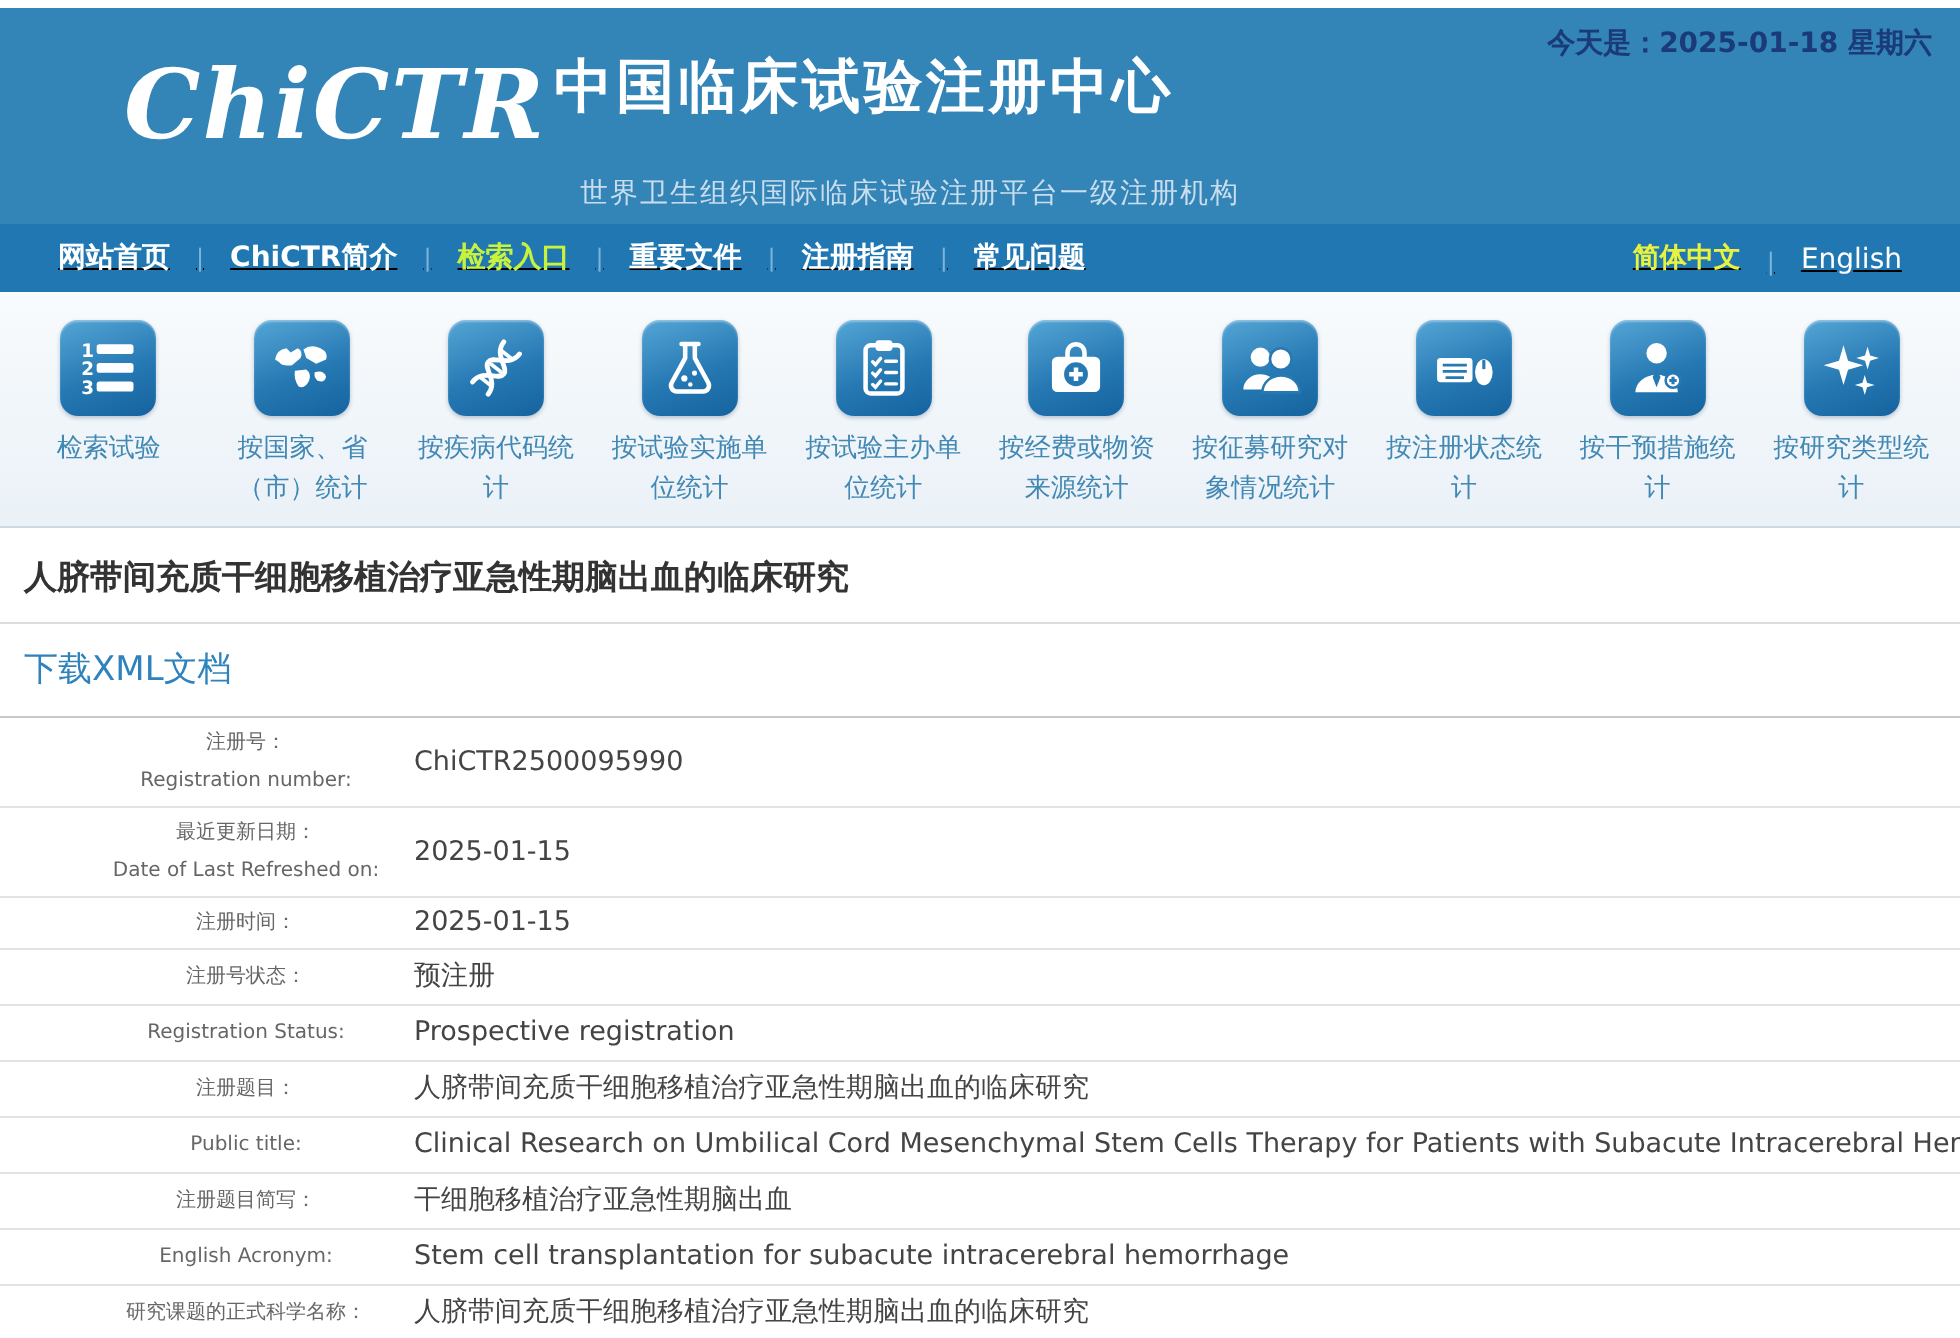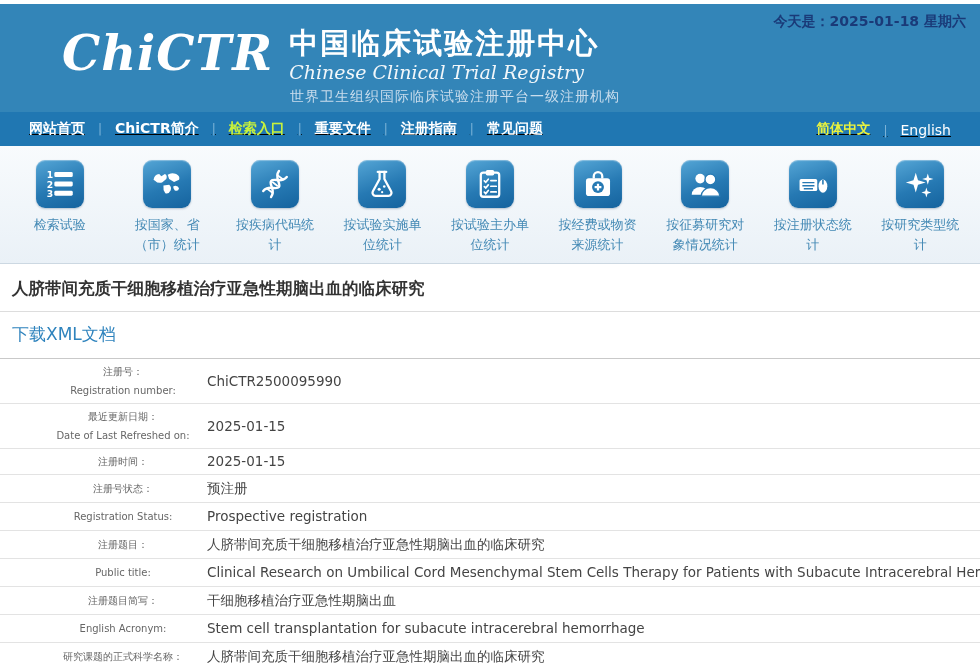--- a/index.html
+++ b/index.html
@@ -4,21 +4,21 @@
 <style>
   * { margin:0; padding:0; box-sizing:border-box; }
   html,body { width:980px; height:669px; overflow:hidden; background:#fff;
     font-family:"DejaVu Sans","Liberation Sans",sans-serif; }
 
   
   .top-strip { height:4px; background:#ffffff; }
   .site-header { position:relative; height:108px; background:#3385b8; }
   .today-date { position:absolute; top:9px; right:14px; font-size:14px; font-weight:bold;
     color:#1a3a78; }
-  .logo-block { position:absolute; left:62px; top:20px; display:flex; align-items:flex-start; gap:16px; }
+  .logo-block { position:absolute; left:62px; top:20px; display:flex; align-items:flex-start; gap:4px; }
   .logo-text { font-family:"DejaVu Serif","Liberation Serif",serif; font-style:italic; font-weight:bold;
     font-size:48px; line-height:58px; color:#ffffff; letter-spacing:1px; cursor:pointer; }
   .title-col { padding-top:2px; }
   .title-zh { font-size:29px; font-weight:bold; color:#ffffff; letter-spacing:2px; line-height:34px; }
   .title-en { font-family:"DejaVu Serif","Liberation Serif",serif; font-style:italic;
     font-size:19px; color:#f2f7fa; line-height:24px; }
   .subtitle { position:absolute; left:290px; top:84px; font-size:14px; color:#c9dded; letter-spacing:1px; }
 
   
   .main-nav { height:34px; background:#2077b2; display:flex; align-items:center; padding:0 16px;text-decoration:underline; }
@@ -57,21 +57,20 @@
 <body>
 
 <div class="top-strip"></div>
 
 <header class="site-header">
   <div class="today-date">今天是：2025-01-18 星期六</div>
   <div class="logo-block">
     <div class="logo-text">ChiCTR</div>
     <div class="title-col">
       <div class="title-zh">中国临床试验注册中心</div>
-      <div class="title-en">Chinese Clinical Trial Registry</div>
     </div>
   </div>
   <div class="subtitle">世界卫生组织国际临床试验注册平台一级注册机构</div>
 </header>
 
 <nav class="main-nav">
   <span class="nav-item">网站首页</span>
   <span class="nav-sep">|</span>
   <span class="nav-item">ChiCTR简介</span>
   <span class="nav-sep">|</span>
@@ -185,20 +184,32 @@
       <svg viewBox="0 0 24 24">
         <rect x="2.5" y="8.5" width="12.5" height="8.5" rx="1.2" fill="#fff"></rect>
         <path d="M4.5,11 h8.5 M4.5,13.2 h8.5 M5.5,15.4 h6.5" stroke="#2679b3" stroke-width="1" fill="none"></path>
         <ellipse cx="19" cy="13.5" rx="3.1" ry="4.6" fill="#fff"></ellipse>
         <path d="M19,9.2 v3.2" stroke="#2679b3" stroke-width="1.1"></path>
       </svg>
     </div>
     <div class="tool-label">按注册状态统计</div>
   </div>
 
+  <div class="tool-item">
+    <div class="tool-tile">
+      <svg viewBox="0 0 24 24">
+        <circle cx="11.5" cy="6.8" r="3.6"></circle>
+        <path d="M4,20.6 a7.5,6.2 0 0 1 15,0 Z"></path>
+        <path d="M11.5,12.4 l-1.4,2.8 1.4,3.6 1.4,-3.6 Z" fill="#2679b3"></path>
+        <circle cx="17.3" cy="16.4" r="2.6" fill="#fff" stroke="#2679b3" stroke-width="0.9"></circle>
+        <path d="M17.3,15.1 v2.6 M16,16.4 h2.6" stroke="#2679b3" stroke-width="1.1"></path>
+      </svg>
+    </div>
+    <div class="tool-label">按干预措施统计</div>
+  </div>
 
 
   <div class="tool-item">
     <div class="tool-tile">
       <svg viewBox="0 0 24 24">
         <path d="M9,4 L10.6,9.4 L16,11 L10.6,12.6 L9,18 L7.4,12.6 L2,11 L7.4,9.4 Z"></path>
         <path d="M17.5,4.5 L18.4,7.6 L21.5,8.5 L18.4,9.4 L17.5,12.5 L16.6,9.4 L13.5,8.5 L16.6,7.6 Z"></path>
         <path d="M16.5,14.5 L17.3,17.2 L20,18 L17.3,18.8 L16.5,21.5 L15.7,18.8 L13,18 L15.7,17.2 Z"></path>
       </svg>
     </div>

